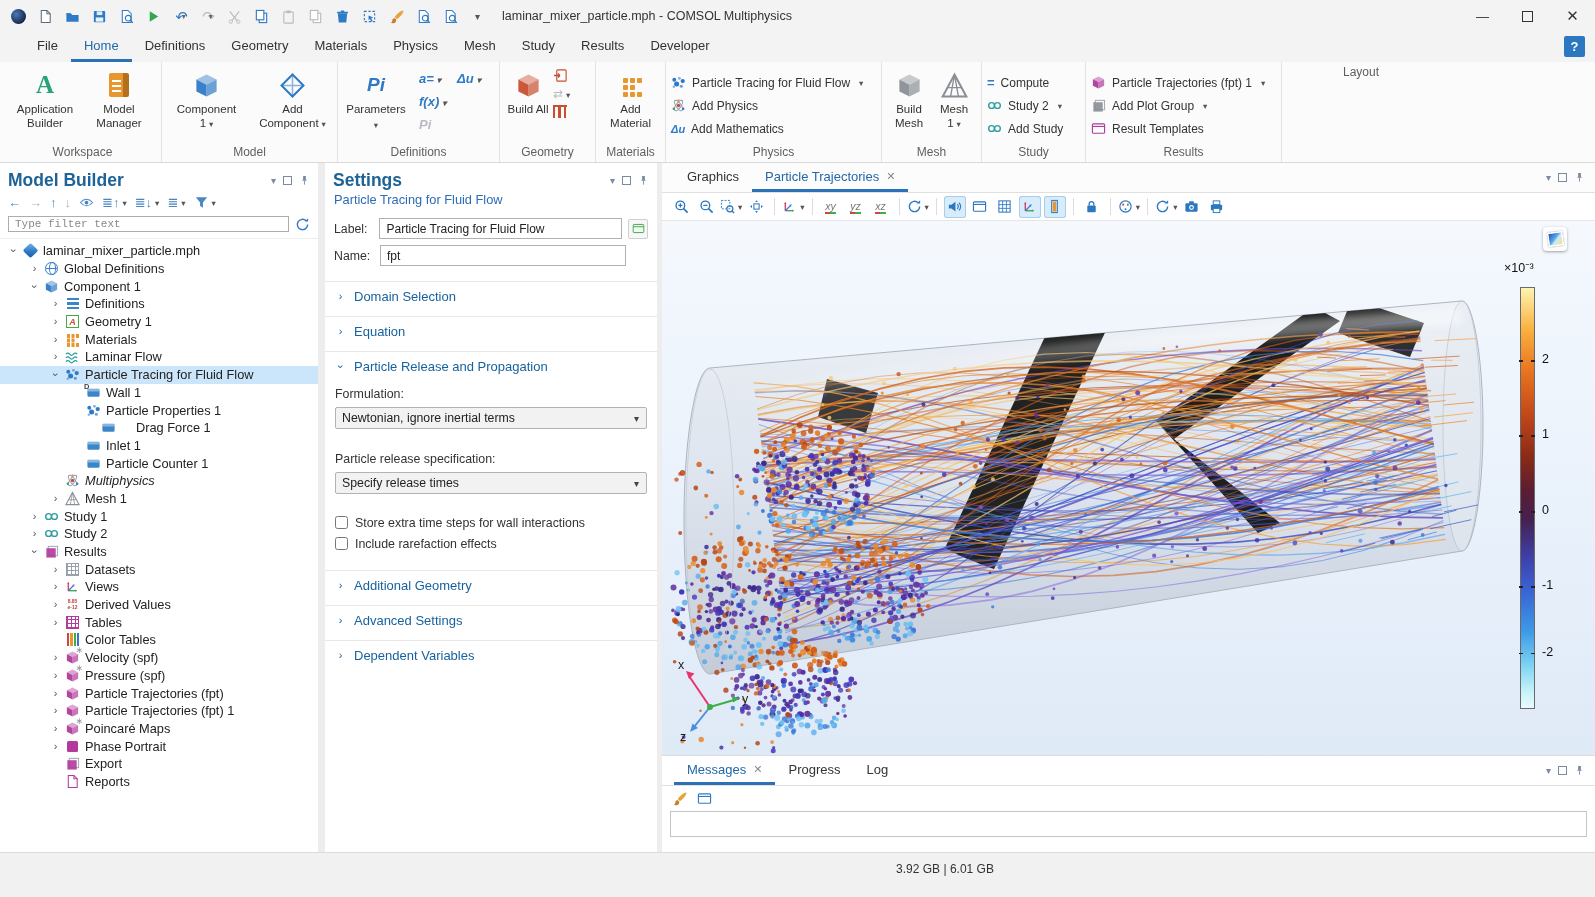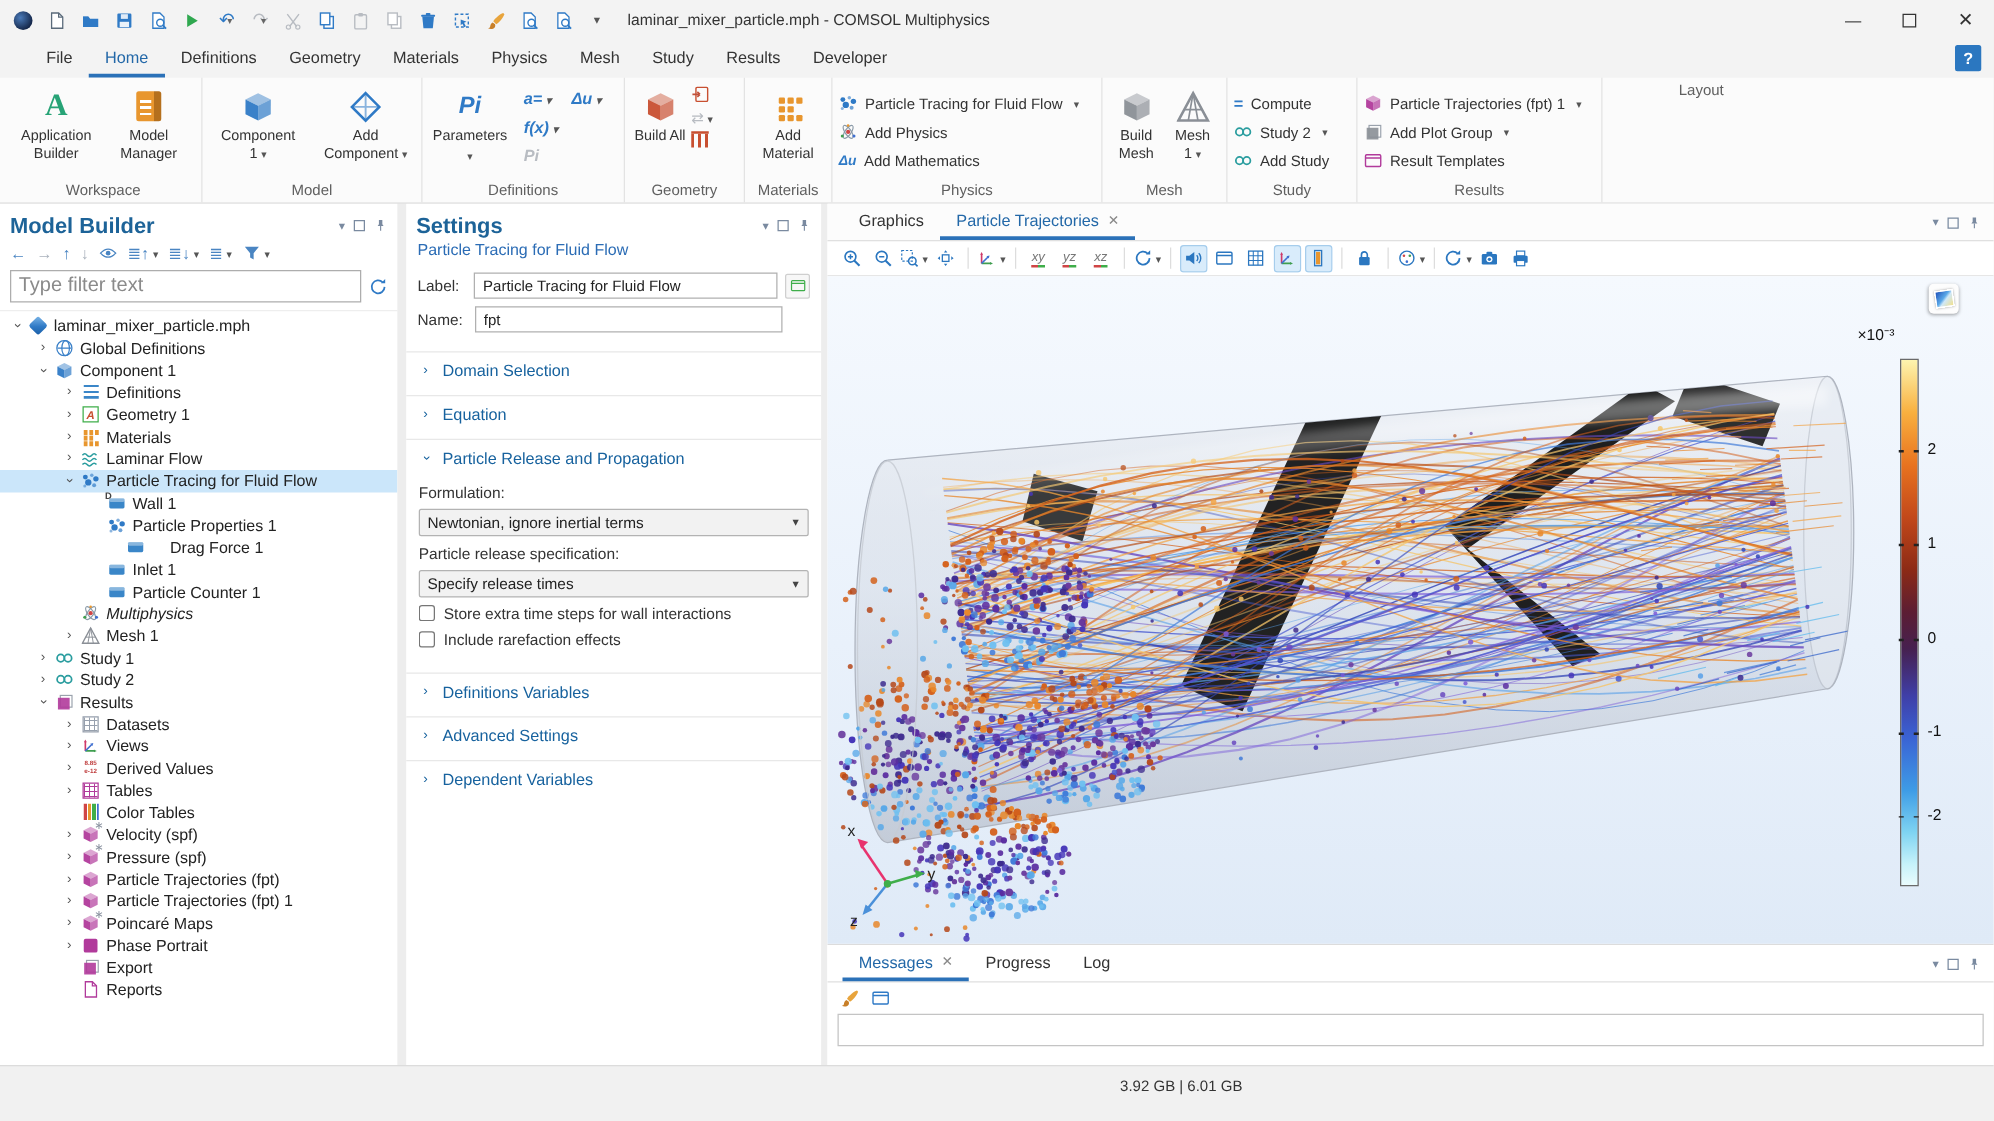--- a/index.html
+++ b/index.html
@@ -60,21 +60,21 @@
 .phead{display:flex;align-items:center;padding:7px 8px 1px}
 .phead h1{font-size:17.5px;font-weight:bold;color:#1d6398;flex:1}
 .pc{display:flex;gap:7px;align-items:center;color:#7a8aa0}
 .pc span{font-size:10px}
 .pcbox{width:9px;height:9px;border:1.2px solid #7a8aa0}
 
 .mbtb{display:flex;align-items:center;gap:8px;padding:3px 8px 4px;font-size:13px}
 .mbtb .tb{display:flex;align-items:center;color:#4a85c2}
 .mbtb .dis{color:#aab2bc}
 .mbfilter{display:flex;align-items:center;gap:6px;padding:2px 8px 6px}
-.mbfilter input{flex:1;height:26px;border:1px solid #adadad;padding:0 6px;font-size:16px;font-family:Liberation Sans, sans-serif;color:#333}
+.mbfilter input{flex:1;height:16px;border:1px solid #adadad;padding:0 6px;font-size:11px;font-family:Liberation Mono, monospace;color:#333}
 .mbfilter input::placeholder{color:#8a8a8a}
 .tree{flex:1;overflow:hidden;border-top:1px solid #eee;padding-top:3px}
 .trow{display:flex;align-items:center;height:17.7px;font-size:12.8px;gap:4px;white-space:nowrap}
 .trow.sel{background:#cbe6fa}
 .chev{display:inline-block;width:11px;color:#555;font-size:11px;text-align:center;flex:none;line-height:11px}
 .chev.e{transform:rotate(90deg)}
 .chev.hid{visibility:hidden}
 .tlabel{padding-left:1px}
 .i-mph{width:11px;height:11px;border-radius:2px;transform:rotate(45deg);background:linear-gradient(135deg,#7db6e8,#2f7ac6 55%,#1b5ea6)}
 .i-globe{width:12.5px;height:12.5px;border-radius:50%;border:1.4px solid #3a80c8;position:relative}
@@ -96,21 +96,21 @@
 .subtitle{color:#2b6cb5;font-size:12.8px;padding:0 9px 8px}
 .frow{display:flex;align-items:center;gap:6px;padding:3px 9px}
 .frow .cap{width:40px;color:#333;font-size:12.3px}
 .frow input{width:246px;height:21px;border:1px solid #b0b0b0;padding:0 6px;font-size:12px;font-family:inherit;color:#222}
 .renbtn{width:20px;height:20px;border:1px solid #cfcfcf;border-radius:2px;display:flex;align-items:center;justify-content:center;background:#f7f7f7}
 .sect{border-top:1px solid #e8e8e8;margin-top:6px}
 .sect-h{display:flex;align-items:center;gap:8px;height:28px;padding:0 10px;color:#17629e;font-size:13px}
 .sect-h .chev{color:#17629e}
 .sect-body{padding:2px 10px 10px}
 .flabel{font-size:12.4px;color:#333;padding:5px 0 6px}
-.selbox{height:22px;background:#f2f2f2;border:1px solid #b3b3b3;border-radius:2px;display:flex;align-items:center;padding:0 6px;font-size:12.3px;color:#222;position:relative;margin-bottom:2px}
+.selbox{height:22px;background:#f2f2f2;border:1px solid #b3b3b3;border-radius:2px;display:flex;align-items:center;padding:0 6px;font-size:12.3px;color:#222;position:relative;margin-bottom:18px}
 .selbox::after{content:"▾";position:absolute;right:7px;color:#444;font-size:10px}
 .chkrow{display:flex;align-items:center;gap:7px;height:21px;font-size:12.4px;color:#333}
 .chkrow input{width:13px;height:13px;accent-color:#2b71b8}
 
 .right{flex:1;display:flex;flex-direction:column;background:#fff}
 .ptabs{height:30px;display:flex;align-items:stretch;background:#fcfcfc;border-bottom:1px solid #e0e0e0;padding-left:12px;position:relative}
 .ptab{display:flex;align-items:center;gap:7px;padding:0 13px;font-size:13px;color:#333;border-bottom:3px solid transparent}
 .ptab.active{color:#2368a8;border-bottom-color:#2b71b8}
 .xc{color:#8a8a8a;font-size:11px}
 .ptabs .pc{position:absolute;right:10px;top:9px}
@@ -118,21 +118,21 @@
 .gbtn{height:22px;min-width:22px;display:flex;align-items:center;justify-content:center;border-radius:3px;color:#2b77c0;font-size:11px}
 .gbtn.hl{background:#d9ecfb;box-shadow:inset 0 0 0 1px #a6cdec}
 .gsep{width:1px;height:17px;background:#ddd;margin:0 4px}
 .vlabel{font-size:10.5px;color:#777;font-style:italic;border-bottom:2px solid;border-image:linear-gradient(90deg,#d04545 50%,#3fae4a 50%) 1}
 .canvas{flex:1;position:relative;background:linear-gradient(180deg,#f5f9fe 0%,#e9f1fb 55%,#dfeaf7 100%);overflow:hidden}
 .canvas svg.scene{position:absolute;inset:0;width:100%;height:100%}
 .colorbar{position:absolute;left:858px;top:66px;width:15px;height:422px;border:1px solid #6a6a6a;
  background:linear-gradient(180deg,#fdf4af 0%,#f9b03f 10%,#e8731f 20%,#c2481a 30%,#8c2a16 40%,#5c1d33 48%,#46204f 55%,#3f3fa8 64%,#3a63d4 72%,#3e9ce6 82%,#7fd4f2 90%,#c6f2fa 96%,#e9fbfd 100%)}
 .cbl{position:absolute;left:880px;width:36px;font-size:12.5px;color:#111}
 .cbd{position:absolute;width:4px;height:1.5px;background:#222}
-.cbmult{position:absolute;left:824px;top:38px;font-size:12.5px;color:#111}
+.cbmult{position:absolute;left:842px;top:38px;font-size:12.5px;color:#111}
 .triad{position:absolute;left:8px;bottom:12px}
 .plotfab{position:absolute;right:28px;top:6px;width:24px;height:24px;border-radius:4px;background:#fdfdfd;box-shadow:0 1px 3px rgba(0,0,0,.35);display:flex;align-items:center;justify-content:center}
 .plotfab .pf{width:15px;height:14px;border:1.5px solid #fff;transform:rotate(-8deg);box-shadow:0 0 2px rgba(0,0,0,.4);
  background:linear-gradient(135deg,#1e4fb8 0%,#5aa8e8 45%,#cfe8f8 58%,#f2e08a 100%)}
 
 .msgpanel{height:97px;border-top:1px solid #dcdcdc;display:flex;flex-direction:column;background:#fff}
 .mtoolbar{height:24px;display:flex;align-items:center;gap:10px;padding:0 10px}
 .mbox{margin:1px 8px 6px;height:26px;border:1px solid #c4c4c4;background:#fff}
 
 .statusbar{height:45px;background:#f1f1f1;border-top:1px solid #dcdcdc;display:flex;justify-content:center;padding-top:9px;font-size:12px;color:#333}
@@ -981,21 +981,21 @@
         </div>
         <div class="chkrow">
           <input type="checkbox" style="">
           <span>Include rarefaction effects</span>
         </div>
       </div>
     </div>
     <div class="sect">
       <div class="sect-h">
         <span class="chev">›</span>
-          <span>Definitions Variables</span>
+          <span>Additional Geometry</span>
       </div>
     </div>
     <div class="sect">
       <div class="sect-h">
         <span class="chev">›</span>
           <span>Advanced Settings</span>
       </div>
     </div>
     <div class="sect">
       <div class="sect-h">

